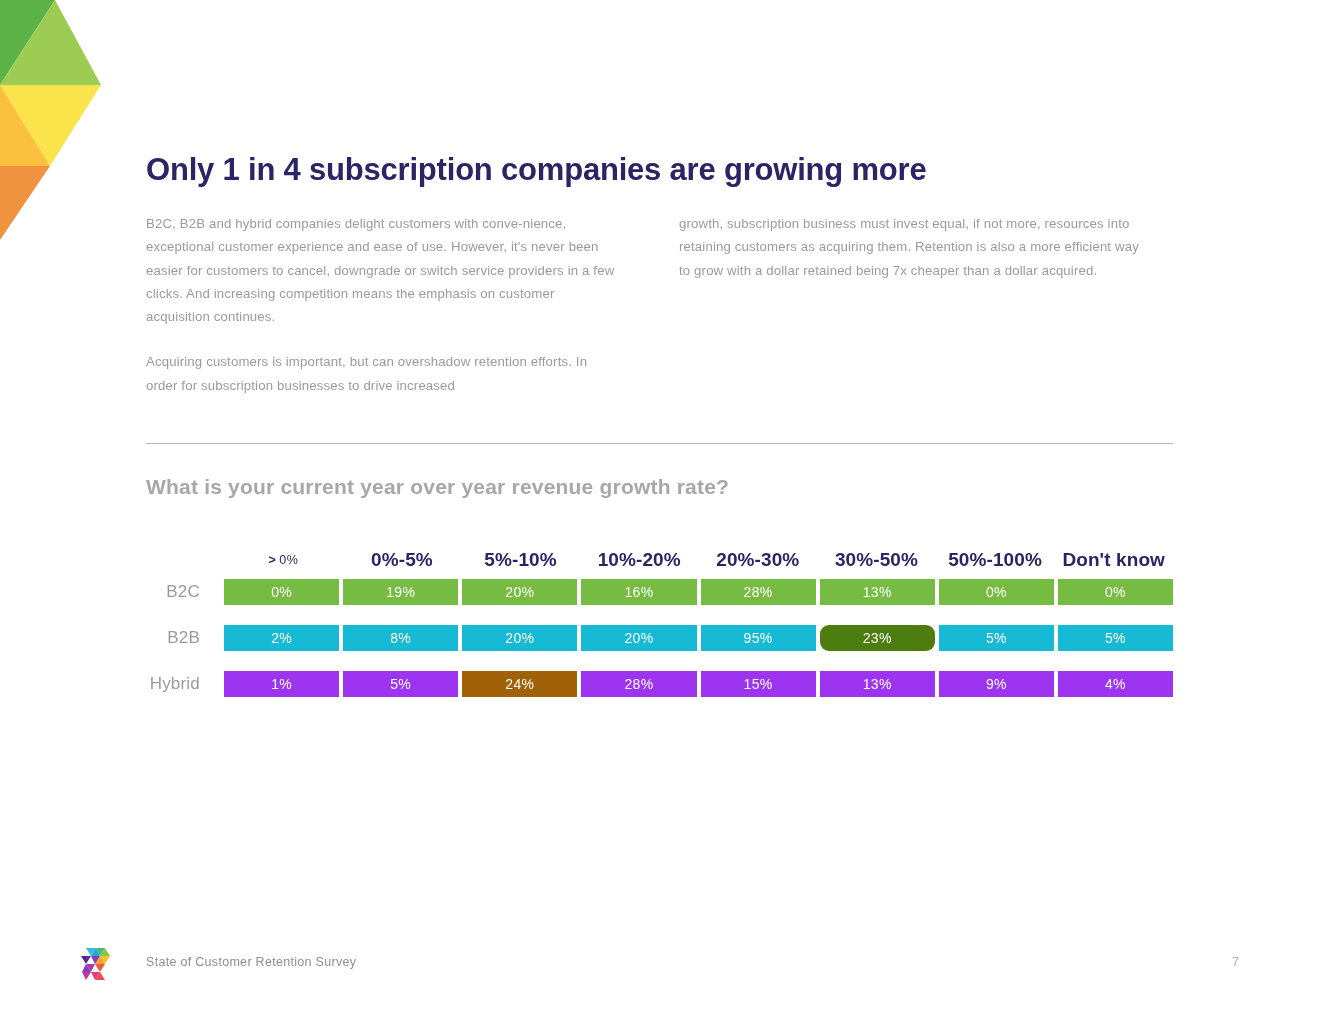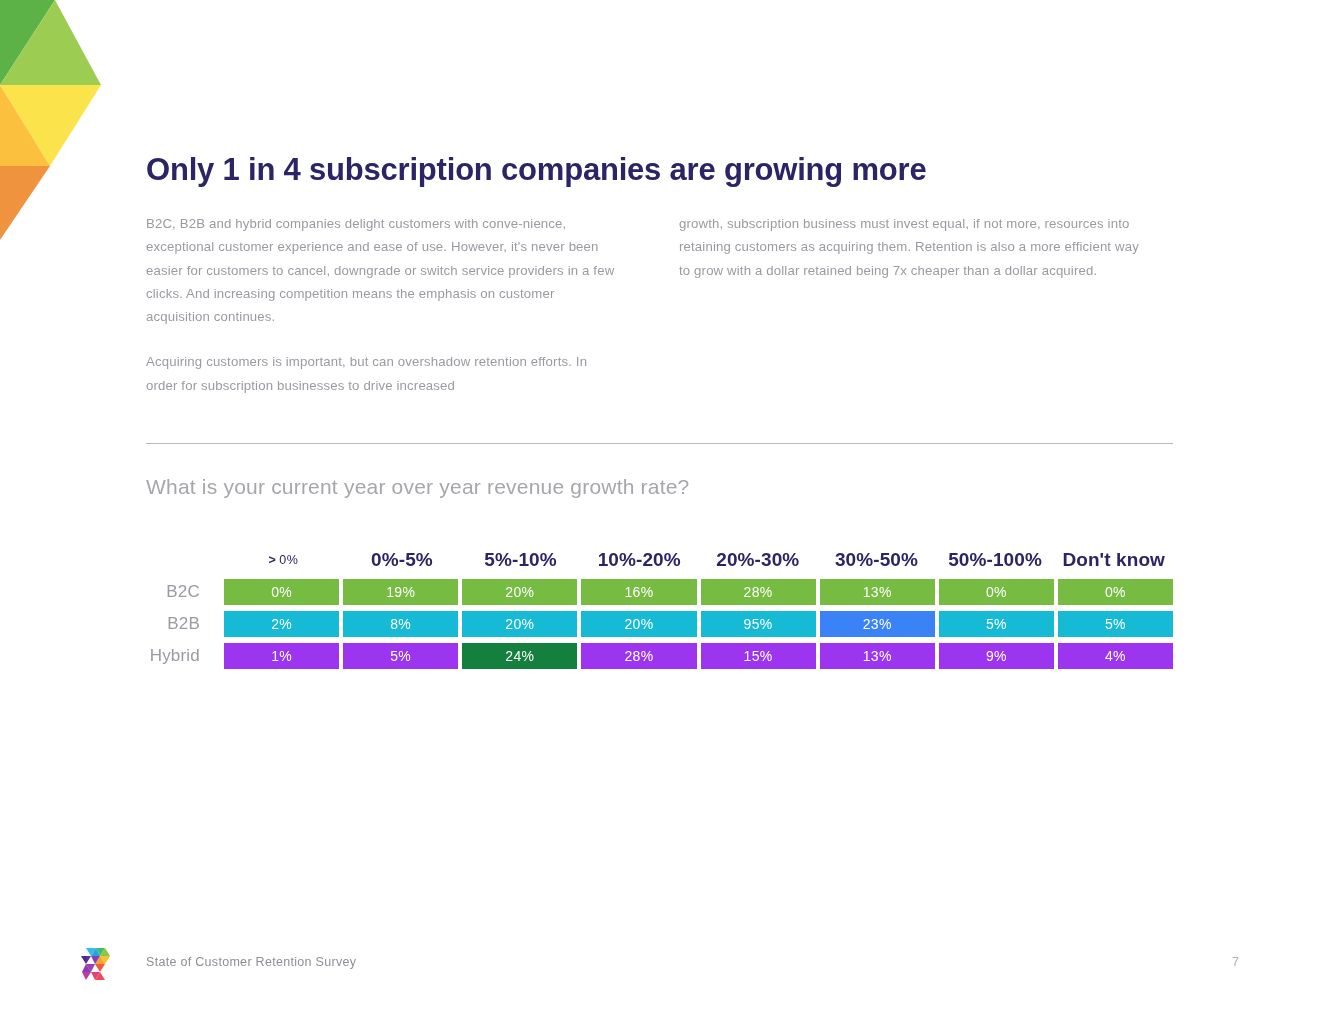--- a/index.html
+++ b/index.html
@@ -77,21 +77,21 @@
     height: 1px;
     background: #b7b7bd;
   }
 
   
   #chart-question {
     position: absolute;
     left: 146px;
     top: 475px;
     font-size: 21px;
-    font-weight: normal;
+    font-weight: bold;
     color: #a6a6ac;
     letter-spacing: 0.2px;
   }
 
   #chart-table {
     position: absolute;
     left: 146px;
     top: 547px;
     width: 1027px;
   }
@@ -138,21 +138,21 @@
   .chart-header-cell.light .gt {
     font-weight: bold;
   }
   .chart-header-cell.light .num {
     font-weight: normal;
     letter-spacing: 0.4px;
   }
 
   .chart-data-row {
     height: 26px;
-    margin-bottom: 6px;
+    margin-bottom: 20px;
   }
   .chart-data-row:last-child {
     margin-bottom: 0;
   }
   .chart-cell {
     flex: 1 1 0;
     margin-right: 4px;
     display: flex;
     align-items: center;
     justify-content: center;
@@ -244,29 +244,29 @@
         <div class="chart-cell" style="background: rgb(118, 188, 67);">0%</div>
         <div class="chart-cell" style="background: rgb(118, 188, 67);">0%</div>
       </div>
       <div class="chart-data-row">
         <div class="chart-rowlabel">B2B</div>
         <div class="chart-cell" style="background: rgb(23, 186, 212);">2%</div>
         <div class="chart-cell" style="background: rgb(23, 186, 212);">8%</div>
         <div class="chart-cell" style="background: rgb(23, 186, 212);">20%</div>
         <div class="chart-cell" style="background: rgb(23, 186, 212);">20%</div>
         <div class="chart-cell" style="background: rgb(23, 186, 212);">95%</div>
-        <div class="chart-cell" style="background: #3b82f6;">23%</div>
+        <div class="chart-cell" style="background: #4d7c0f; border-radius: 9px;">23%</div>
         <div class="chart-cell" style="background: rgb(23, 186, 212);">5%</div>
         <div class="chart-cell" style="background: rgb(23, 186, 212);">5%</div>
       </div>
       <div class="chart-data-row">
         <div class="chart-rowlabel">Hybrid</div>
         <div class="chart-cell" style="background: rgb(157, 53, 240);">1%</div>
         <div class="chart-cell" style="background: rgb(157, 53, 240);">5%</div>
-        <div class="chart-cell" style="background: #15803d; text-align: right;">24%</div>
+        <div class="chart-cell" style="background: #a16207; text-align: right;">24%</div>
         <div class="chart-cell" style="background: rgb(157, 53, 240);">28%</div>
         <div class="chart-cell" style="background: rgb(157, 53, 240);">15%</div>
         <div class="chart-cell" style="background: rgb(157, 53, 240);">13%</div>
         <div class="chart-cell" style="background: rgb(157, 53, 240);">9%</div>
         <div class="chart-cell" style="background: rgb(157, 53, 240);">4%</div>
       </div>
     </div>
 </div>
 
 <svg id="footer-logo" viewBox="0 0 40 40">

